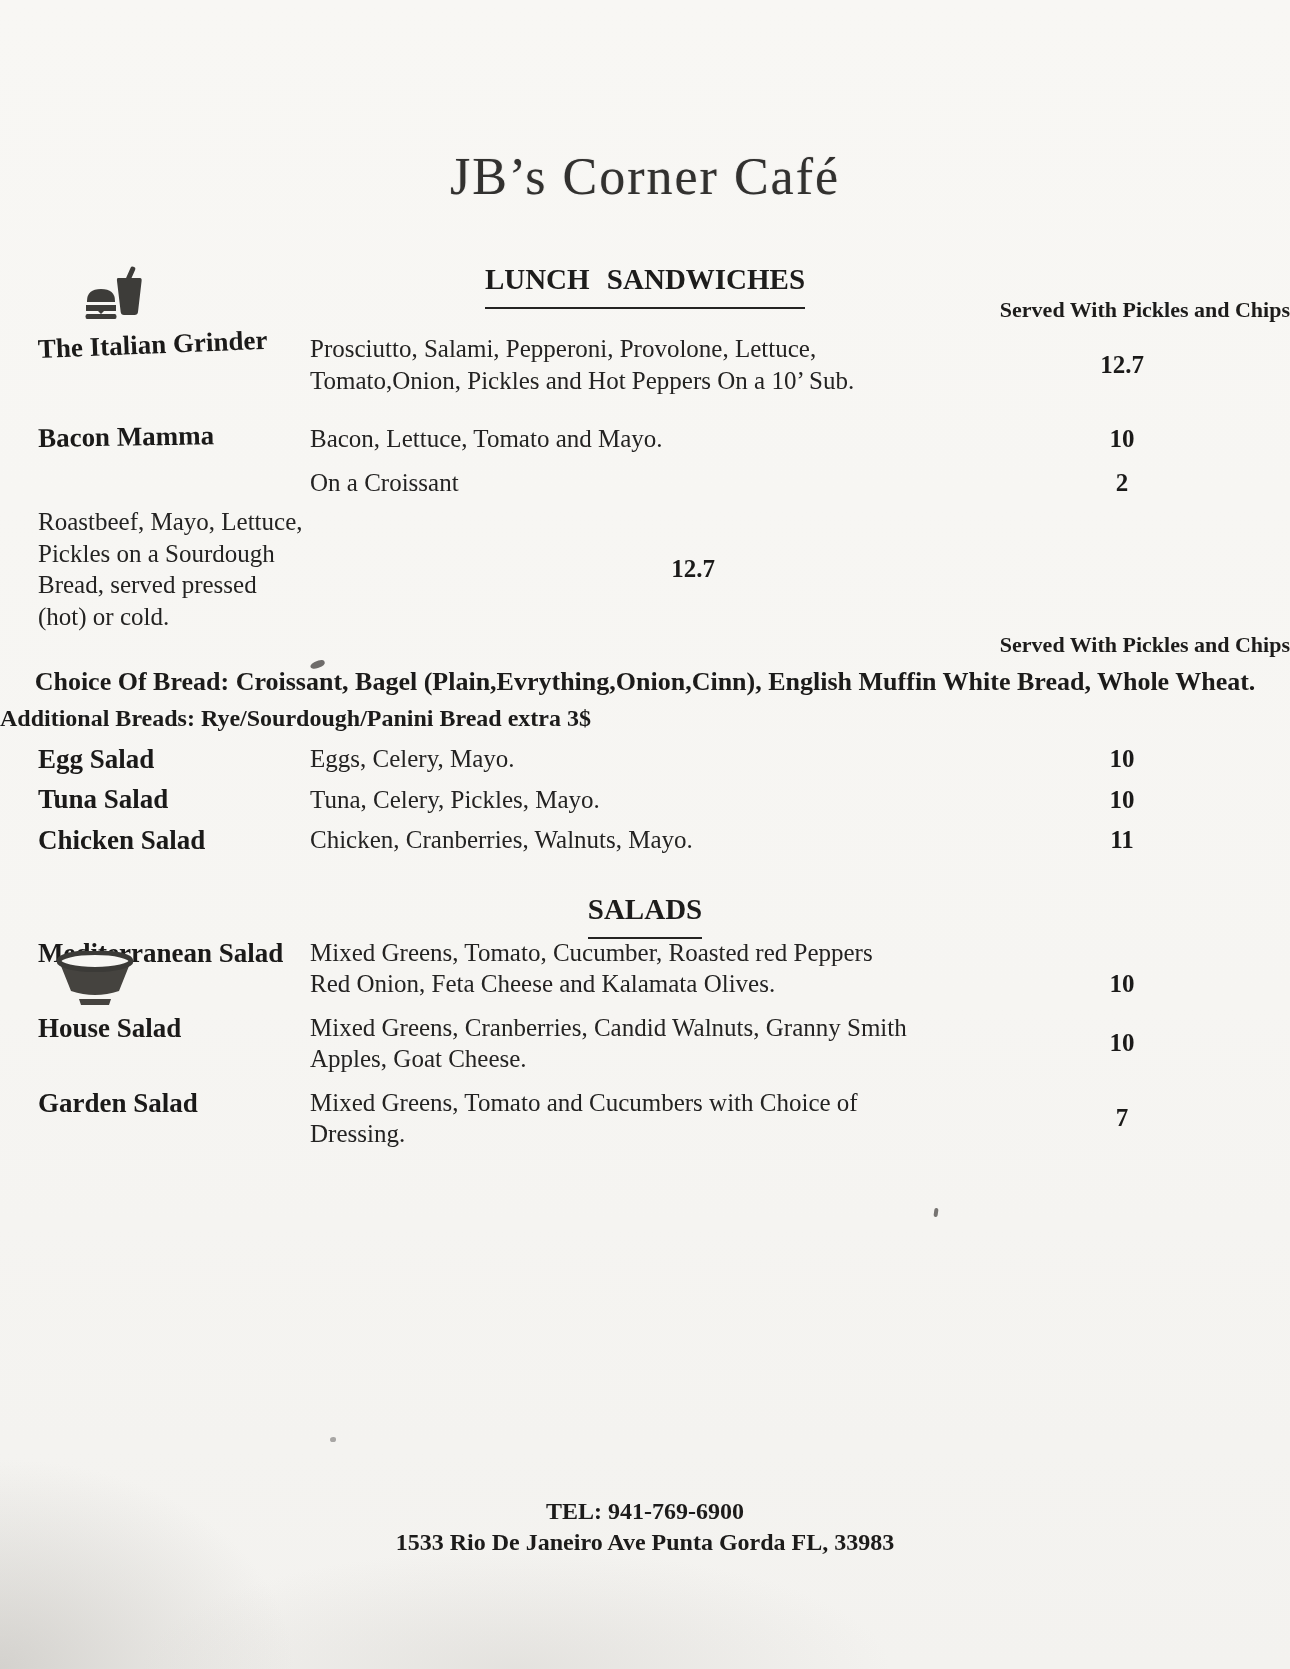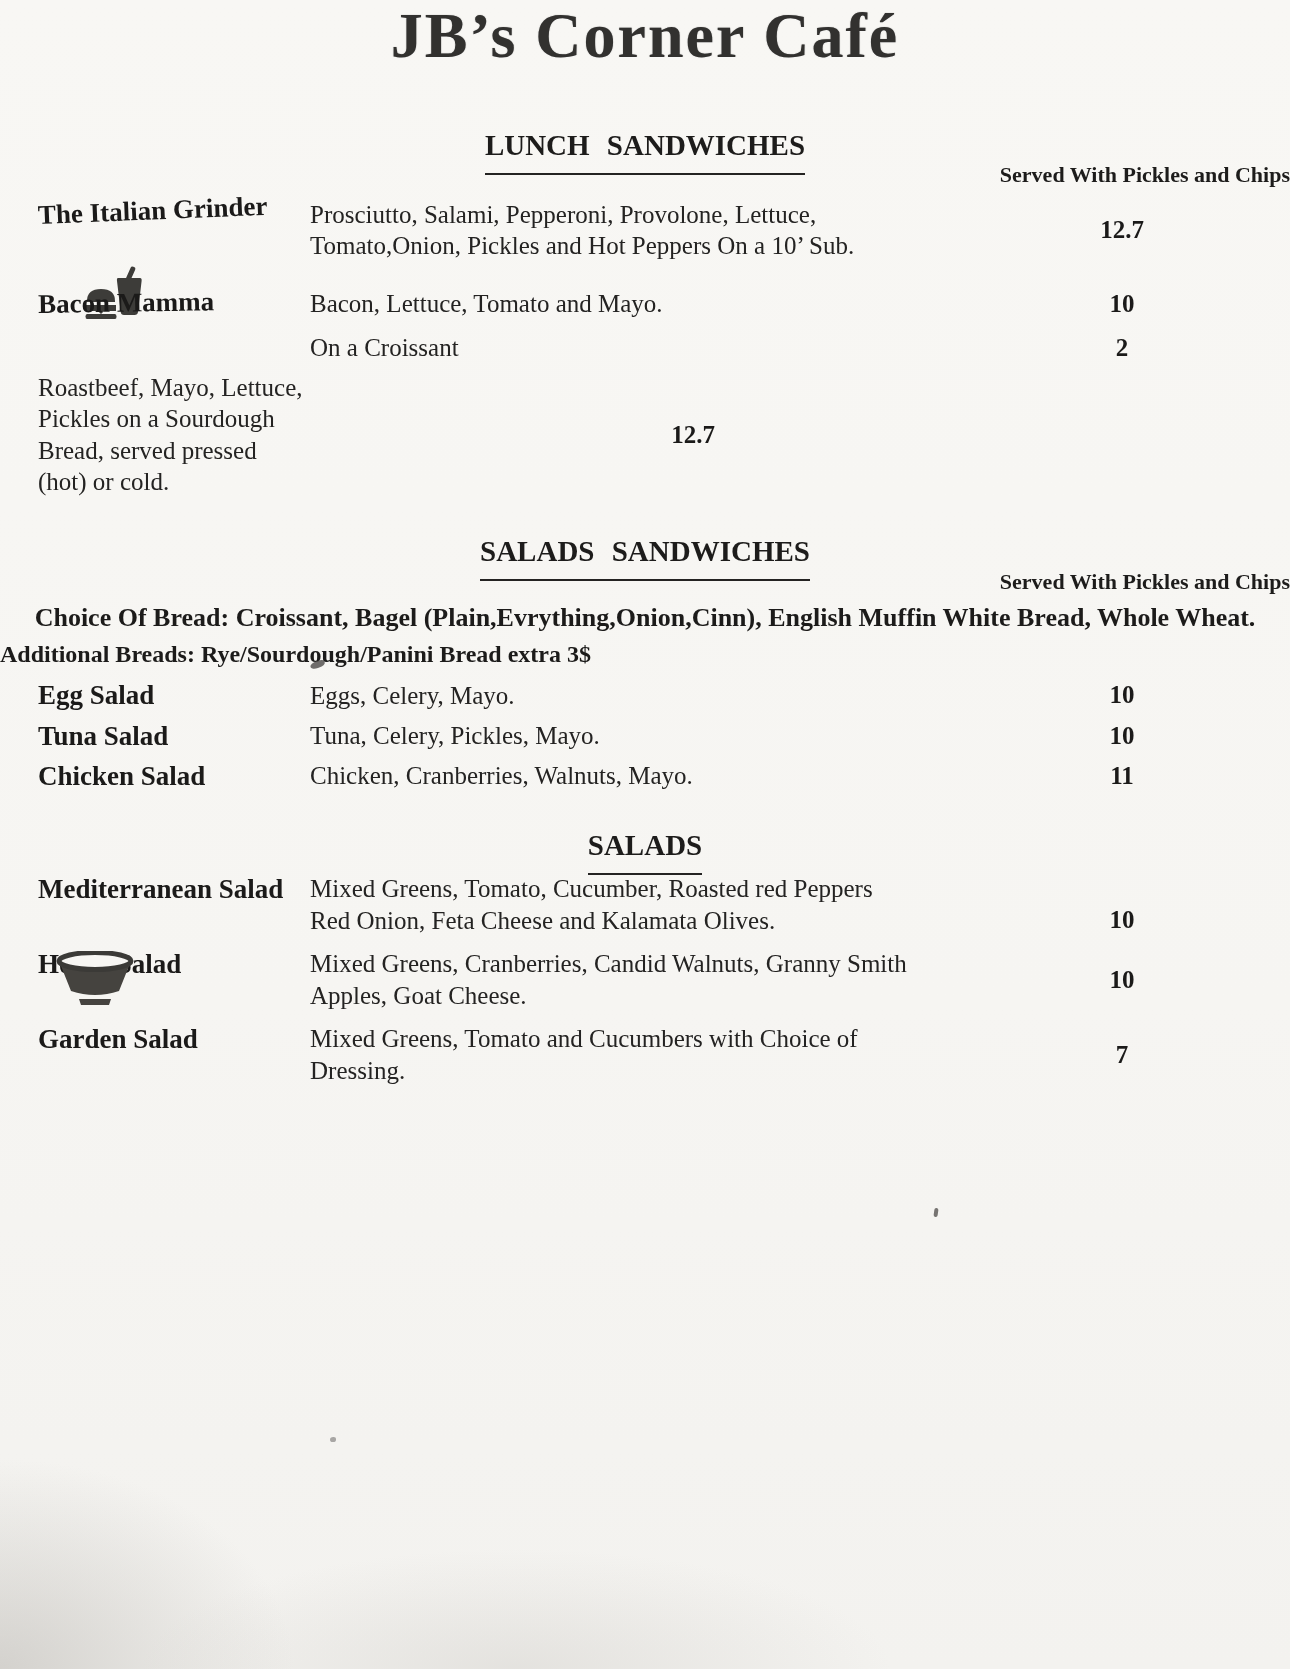--- a/index.html
+++ b/index.html
@@ -11,23 +11,24 @@
     background-image:
       radial-gradient(ellipse 420px 300px at 0% 100%, rgba(186,183,178,0.55), rgba(186,183,178,0) 70%),
       radial-gradient(ellipse 500px 160px at 40% 100%, rgba(200,197,192,0.35), rgba(200,197,192,0) 75%),
       linear-gradient(180deg,#f8f7f4 0%, #f6f5f2 60%, #f3f2ef 100%);
     overflow:hidden;
     font-family:"Liberation Serif","DejaVu Serif",serif;
     color:#222120;
   }
   .title{
     text-align:center;
-    font-size:64px;
+    padding-top:148px;
+    font-size:52px;
     line-height:1.12;
-    font-weight:bold;
+    font-weight:normal;
     color:#32312f;
     letter-spacing:2px;
     text-shadow:0 1px 0 rgba(255,255,255,.6), 0 0 1px rgba(40,40,40,.55);
   }
   .section-head{
     text-align:center;
     font-size:29px;
     font-weight:bold;
     line-height:1.2;
     word-spacing:10px;
@@ -167,23 +168,20 @@
       <div class="name"></div>
       <div class="desc">On a Croissant</div>
       <div class="price">2</div>
     </div>
     <div class="row">
       <div class="desc">Roastbeef, Mayo, Lettuce, Pickles on a Sourdough Bread, served pressed (hot) or cold.</div>
       <div class="price">12.7</div>
     </div>
   </div>
 
-  <div class="section-head mt-saladsw">
-    <span class="u">SALADS SANDWICHES</span>
-  </div>
   <div class="section-sub">Served With Pickles and Chips</div>
   <div class="bread-note" style="margin-left:30px;margin-right:30px;">Choice Of Bread: Croissant, Bagel (Plain,Evrything,Onion,Cinn), English Muffin White Bread, Whole Wheat.</div>
   <div class="additional">Additional Breads: Rye/Sourdough/Panini Bread extra 3$</div>
 
   <div class="menu">
     <div class="row">
       <div class="name">Egg Salad</div>
       <div class="desc">Eggs, Celery, Mayo.</div>
       <div class="price">10</div>
     </div>
@@ -225,18 +223,22 @@
       <div class="desc">Mixed Greens, Cranberries, Candid Walnuts, Granny Smith Apples, Goat Cheese.</div>
       <div class="price">10</div>
     </div>
     <div class="row gap-md">
       <div class="name">Garden Salad</div>
       <div class="desc">Mixed Greens, Tomato and Cucumbers with Choice of Dressing.</div>
       <div class="price">7</div>
     </div>
   </div>
 
+  <div class="footer">
+    <div>TEL: 941-769-6900</div>
+    <div>1533 Rio De Janeiro Ave Punta Gorda FL, 33983</div>
+  </div>
 
   <div class="smudge" id="smudge-heading"></div>
   <div class="smudge" id="smudge-apostrophe"></div>
   <div class="smudge" id="smudge-dot"></div>
 
 </div>
 
 </body></html>

